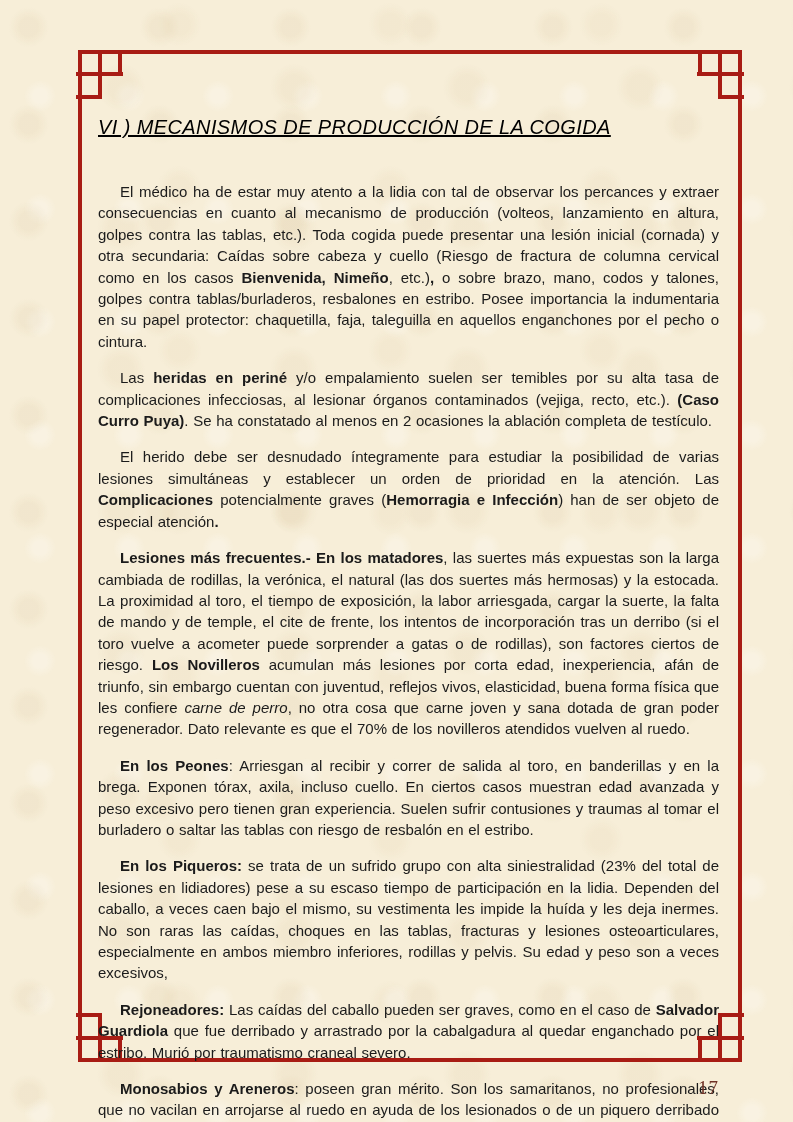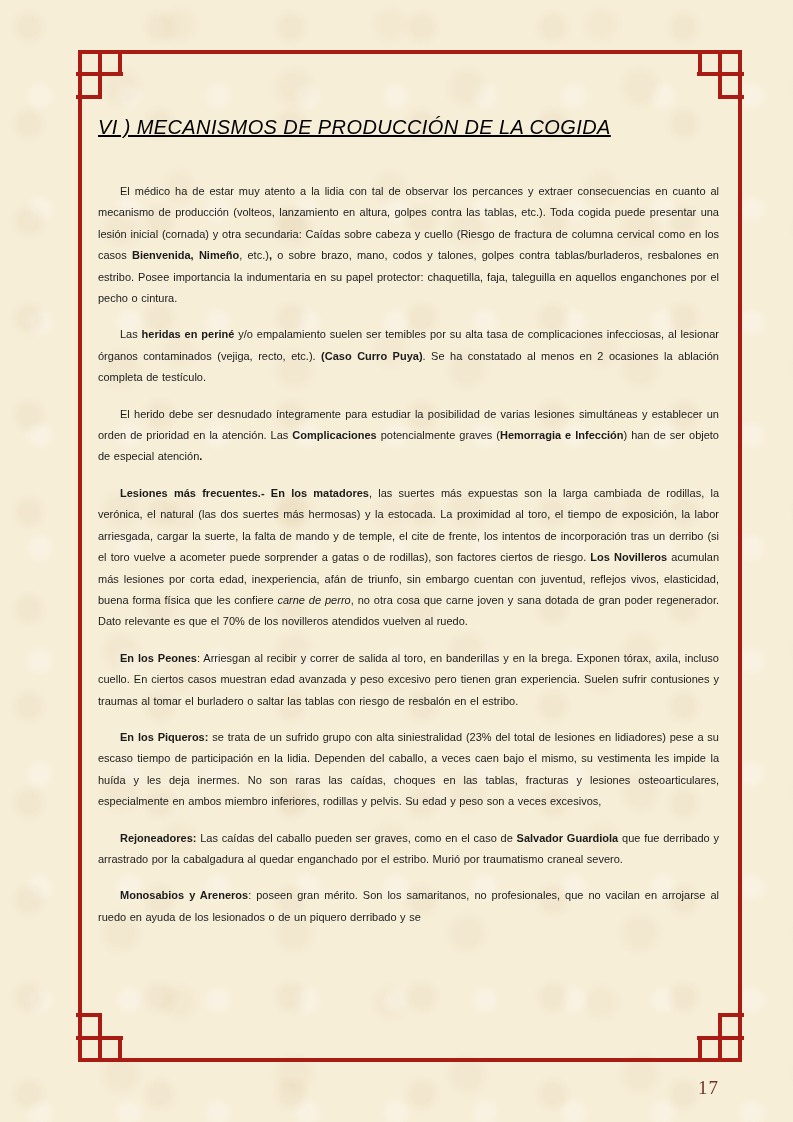--- a/index.html
+++ b/index.html
@@ -39,21 +39,21 @@
     font-size:20px;
     font-style:italic;
     font-weight:normal;
     letter-spacing:.4px;
     text-decoration:underline;
     color:#000;
     margin-bottom:42px;
     white-space:nowrap;
   }
   .para{
-    font-size:11px;
+    font-size:15px;
     line-height:21.4px;
     text-align:justify;
     text-indent:22px;
     margin-bottom:15px;
     word-spacing:.5px;
   }
   .para span.bold{font-weight:bold;}
   .para span.italic{font-style:italic;}
   .page-number{
     position:absolute;

